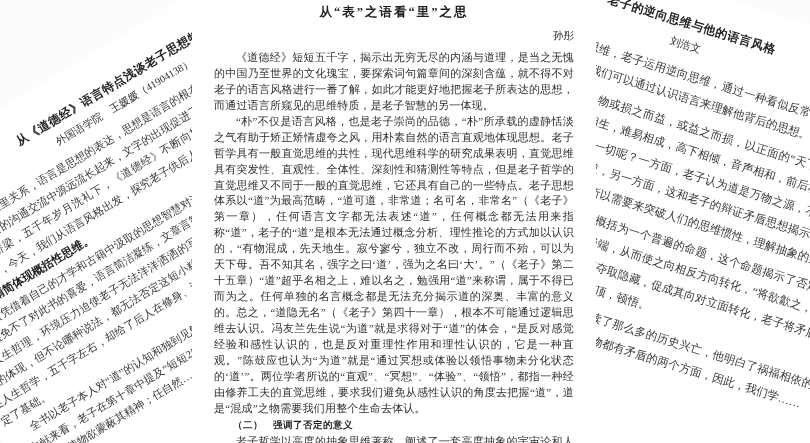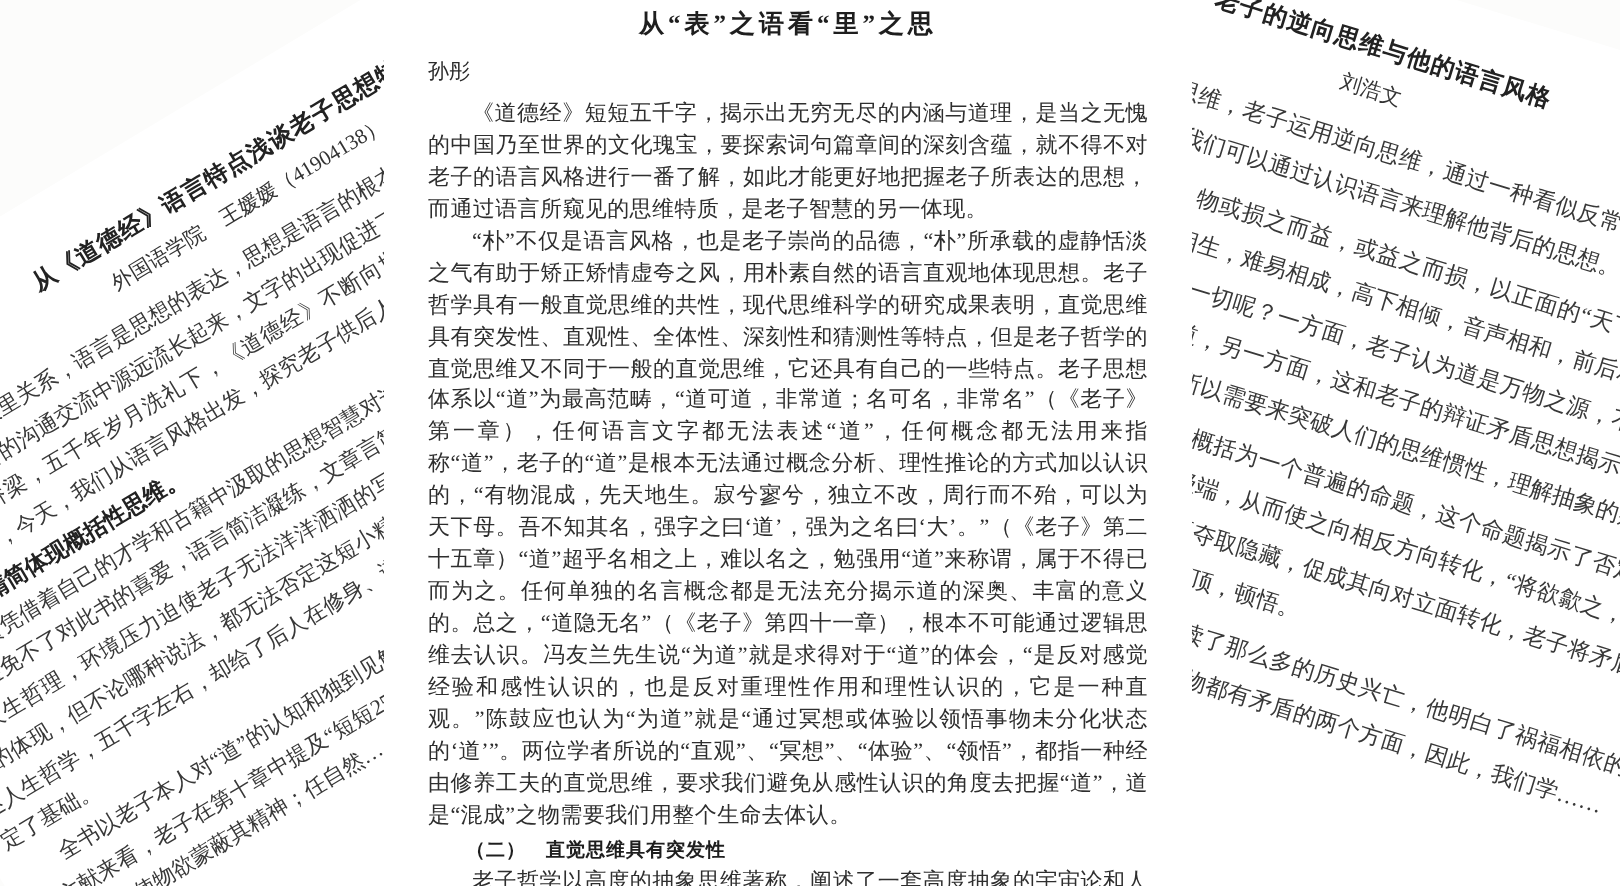--- a/index.html
+++ b/index.html
@@ -12,21 +12,21 @@
 
   
   .page-center{
     left:192px;top:0;width:404px;height:443px;z-index:3;
     padding:2px 22px 4px 22px;color:#2b2b2b;
   }
   .page-center .title{
     margin:2px 0 0 0;text-align:center;font-size:12.5px;font-weight:bold;
     letter-spacing:2px;color:#1e1e1e;
   }
-  .page-center .author{text-align:left;font-size:10.5px;margin:8px 0 7px 0;color:#2b2b2b;}
+  .page-center .author{text-align:right;font-size:10.5px;margin:8px 0 7px 0;color:#2b2b2b;}
   .page-center p{
     margin:0;font-size:11px;line-height:1.45;text-align:justify;
     text-indent:2em;color:#2e2e2e;letter-spacing:.2px;
   }
   .page-center h3{
     margin:2px 0;font-size:9.5px;font-weight:bold;text-indent:2em;
     color:#1e1e1e;letter-spacing:.5px;
   }
 
   
@@ -85,18 +85,18 @@
     <p>句子，天下之至柔，驰骋天下之至刚，物或损之而益，或益之而损，以正面的“天下皆知美之为美，斯恶矣；皆知善之为善，斯不善矣。故有无相生，难易相成，高下相倾，音声相和，前后相随”（二章），老子为什么要用这种看似矛盾的语言来概括这一切呢？一方面，老子认为道是万物之源，不可以用一般语言来概括，要用与常人不同的语言逻辑去言说道，另一方面，这和老子的辩证矛盾思想揭示了事物向相反方向转化的道理，普通人又难以察觉这一问题，所以需要来突破人们的思维惯性，理解抽象的辩证思想。</p>
     <p>矛盾观，老子把自然界与人类社会的矛盾运动概括为一个普遍的命题，这个命题揭示了否定是发展的必经环节，强调了否定的意义，把矛盾的一端推向极端，从而使之向相反方向转化，“将欲歙之，必固张之；将于废之，必故兴之；将欲取之，必固与之”，将要夺取隐藏，促成其向对立面转化，老子将矛盾的双方放在一起，实际上是相互联系的，这种语言使人醍醐灌顶，顿悟。</p>
     <p>他需要通过看似矛盾的语句来论述，而这种语言，读了那么多的历史兴亡，他明白了祸福相依的道理，形成了辩证矛盾观，我们理解思想是通过语言，任何事物都有矛盾的两个方面，因此，我们学……</p>
   </section>
 
   <section class="page page-center">
     <h1 class="title">从“表”之语看“里”之思</h1>
     <div class="author">孙彤</div>
     <p>《道德经》短短五千字，揭示出无穷无尽的内涵与道理，是当之无愧的中国乃至世界的文化瑰宝，要探索词句篇章间的深刻含蕴，就不得不对老子的语言风格进行一番了解，如此才能更好地把握老子所表达的思想，而通过语言所窥见的思维特质，是老子智慧的另一体现。</p>
     <p>“朴”不仅是语言风格，也是老子崇尚的品德，“朴”所承载的虚静恬淡之气有助于矫正矫情虚夸之风，用朴素自然的语言直观地体现思想。老子哲学具有一般直觉思维的共性，现代思维科学的研究成果表明，直觉思维具有突发性、直观性、全体性、深刻性和猜测性等特点，但是老子哲学的直觉思维又不同于一般的直觉思维，它还具有自己的一些特点。老子思想体系以“道”为最高范畴，“道可道，非常道；名可名，非常名”（《老子》第一章），任何语言文字都无法表述“道”，任何概念都无法用来指称“道”，老子的“道”是根本无法通过概念分析、理性推论的方式加以认识的，“有物混成，先天地生。寂兮寥兮，独立不改，周行而不殆，可以为天下母。吾不知其名，强字之曰‘道’，强为之名曰‘大’。”（《老子》第二十五章）“道”超乎名相之上，难以名之，勉强用“道”来称谓，属于不得已而为之。任何单独的名言概念都是无法充分揭示道的深奥、丰富的意义的。总之，“道隐无名”（《老子》第四十一章），根本不可能通过逻辑思维去认识。冯友兰先生说“为道”就是求得对于“道”的体会，“是反对感觉经验和感性认识的，也是反对重理性作用和理性认识的，它是一种直观。”陈鼓应也认为“为道”就是“通过冥想或体验以领悟事物未分化状态的‘道’”。两位学者所说的“直观”、“冥想”、“体验”、“领悟”，都指一种经由修养工夫的直觉思维，要求我们避免从感性认识的角度去把握“道”，道是“混成”之物需要我们用整个生命去体认。</p>
-    <h3>（二）　直觉思维具有突发性</h3>
+    <h3>（二）　强调了否定的意义</h3>
     <p>老子哲学以高度的抽象思维著称，阐述了一套高度抽象的宇宙论和人生观。老子对哲学体系中的最高范畴——道的状态和地位进行一系列抽象议论，以“反者道之动”为核心的辩证法即为抽象思维的体现，矛盾双方互相渗透和互相转化体现着老子眼中自然发展的基本规律，老子指明了道是无形无象、是一种混沌的道气状态，但是这些规定到底还是具有一定的模糊性，难以确切理解和确切把握。老子在对道的议论时所谓的“恍惚”、“玄之又玄”等字眼本身就是老子不得已而使用的一些模糊概念和模糊语言，“道”不受语言的束缚，人们认识它的角度不同，对它的把握也就完全不同，得出的关于“道”的结论有时甚至是相反的，正是由于模糊性和思维的抽象性，老子的解读才会因人而异且丰富多彩，显得深奥异常，难以理解，也使得其人其书具有穿越时空的恒久生命力。</p>
 
   </section>
 
 </div>
 
 </body></html>

